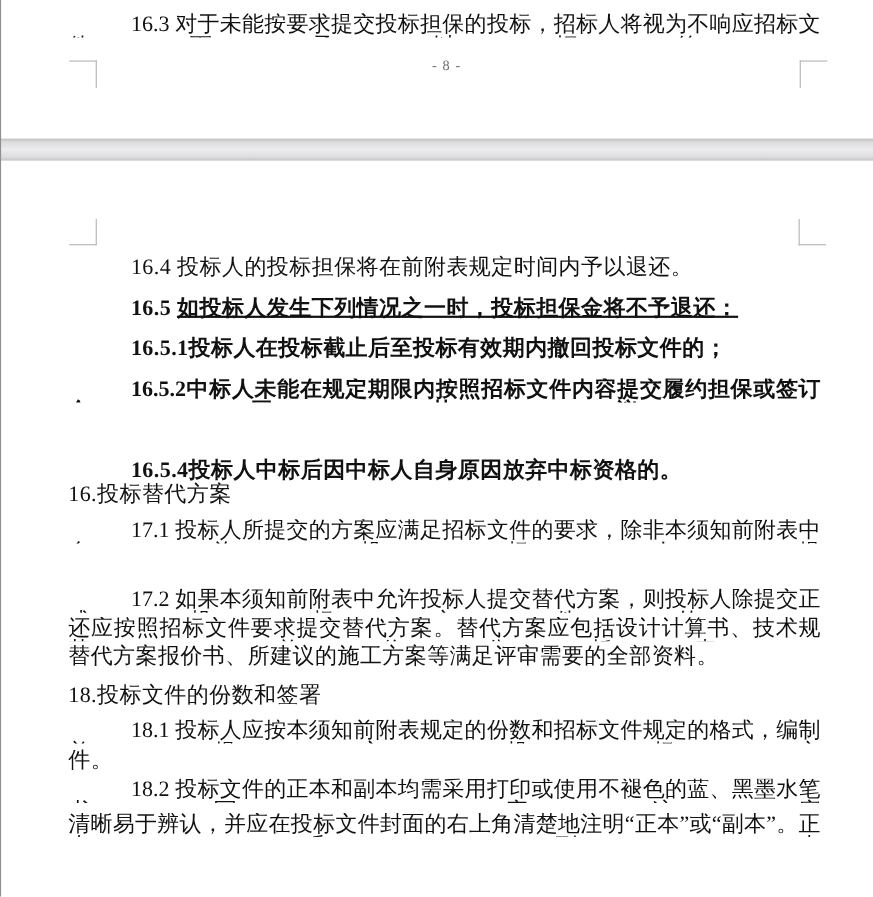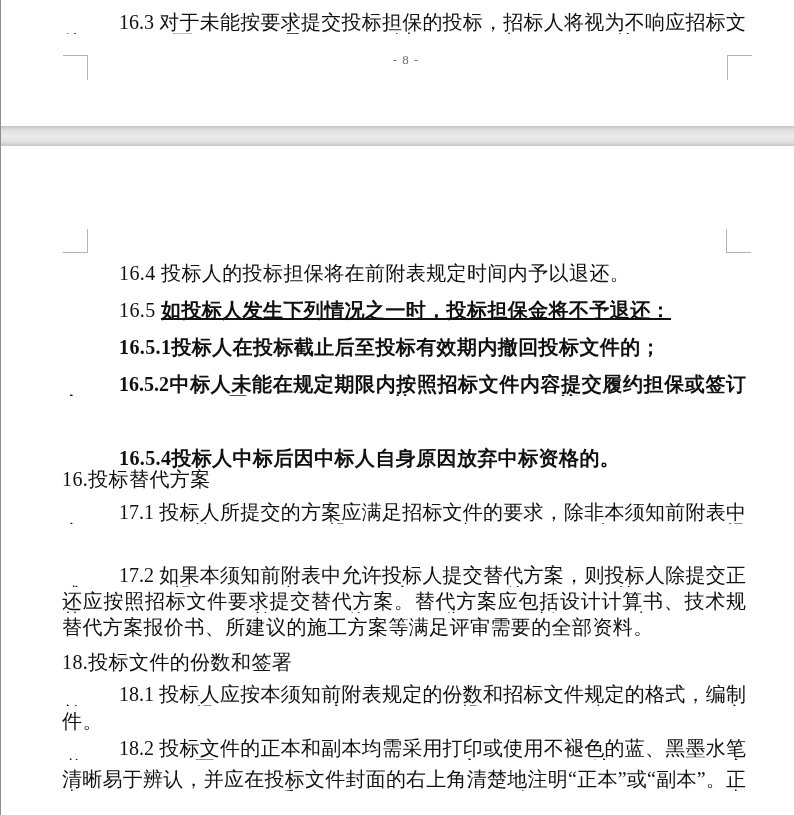--- a/index.html
+++ b/index.html
@@ -36,21 +36,21 @@
     white-space:nowrap;
   }
   .line.indent { text-indent:57px; }
   .line.bold { font-weight:700; }
   .line.wide {
     white-space:normal; letter-spacing:0;
     text-align:justify; text-align-last:justify;
     -moz-text-align-last:justify; text-justify:inter-character;
     overflow:hidden; max-height:22px;
   }
-  .num-regular { font-weight:400; }
+  .num-regular { font-weight:700; }
   .rest-bold { font-weight:700;text-decoration:underline; }
 
   .page-number {
     position:absolute; left:406px; top:53px; transform:translateX(-50%);
     font-size:13px; line-height:14px; color:#6e6e6e; letter-spacing:1px;
     white-space:nowrap;
   }
 </style>
 </head>
 <body>
@@ -61,21 +61,21 @@
     <div class="line wide indent" style="top:12px">16.3 对于未能按要求提交投标担保的投标，招标人将视为不响应招标文件而予以拒绝。</div>
 
     <div class="mark p1-left"></div>
     <div class="mark p1-right"></div>
 
     <div class="page-number">- 8 -</div>
   </div>
 
   <div class="page-gap"></div>
 
-  <div style="position:absolute;left:0;top:164px;width:794px;height:476px;">
+  <div style="position:absolute;left:0;top:134px;width:794px;height:476px;">
 
     <div class="mark p2-left" style="top:65px;left:63px;position:absolute;"></div>
     <div class="mark p2-right" style="top:65px;left:726px;position:absolute;"></div>
 
     <div class="line indent" style="top:99px">16.4 投标人的投标担保将在前附表规定时间内予以退还。</div>
 
     <div class="line indent" style="top:136px">
       <span class="num-regular">16.5 </span><span class="rest-bold">如投标人发生下列情况之一时，投标担保金将不予退还：</span>
     </div>
 

